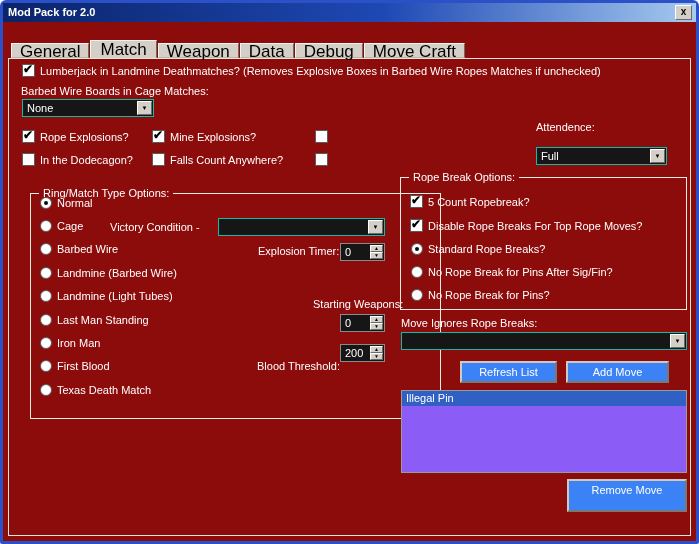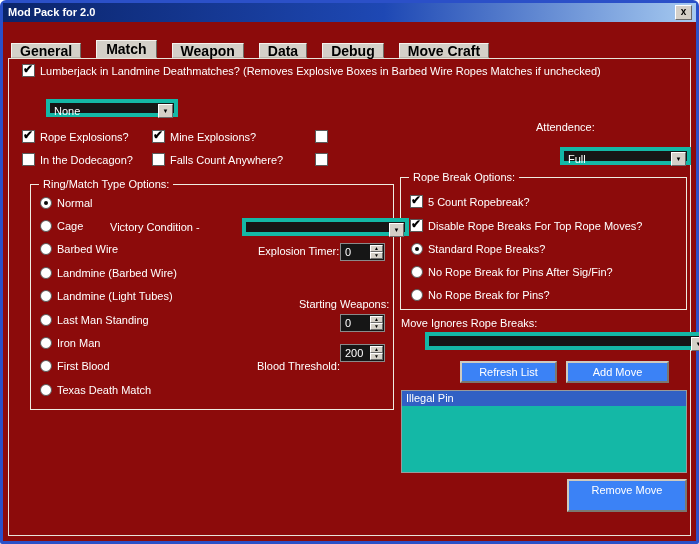--- a/index.html
+++ b/index.html
@@ -17,55 +17,55 @@
   }
   .title { position:absolute; left:5px; top:3px; color:#fff; font-weight:bold; font-size:11px; white-space:nowrap; }
   .closebtn {
     position:absolute; right:4px; top:2px; width:17px; height:15px;
     background:var(--btnface); border:1px solid; border-color:#ffffff #6a6a6a #6a6a6a #ffffff;
     color:#000; font-size:10px; font-weight:bold; text-align:center; line-height:12px; cursor:default;
   }
   .client { position:absolute; left:3px; top:22px; right:3px; bottom:3px; background:var(--bg); }
   .tabs { position:absolute; left:11px; top:41px; height:17px; display:flex; align-items:flex-end; z-index:3; }
   .tab {
-    background:var(--btnface); color:#000; font-size:14px;
+    background:var(--btnface); color:#000; font-size:17px;
     height:15px; line-height:13px; padding:1px 8px 0;
     border:1px solid; border-color:#f5f3ee #6f6b63 #b9b5ab #f5f3ee;
-    margin-right:15px; white-space:nowrap; cursor:default;font-weight:bold;
+    margin-right:1px; white-space:nowrap; cursor:default;
   }
   .tab.selected { height:18px; line-height:15px; padding:1px 9px 0; border-bottom-color:var(--btnface); }
   .page { position:absolute; left:8px; top:58px; width:683px; height:478px; border:1px solid #E8E4DA; z-index:1; }
   .lbl { position:absolute; color:#fff; font-size:11px; line-height:13px; white-space:nowrap; z-index:4; }
   .cb { position:absolute; width:13px; height:13px; background:#fff; border:1px solid #5a5a5a; z-index:4; }
   .cb span { display:none; position:absolute; left:0; top:-3px; font-size:12px; color:#000; font-weight:bold; }
   .cb.on span { display:block; }
   .radio { position:absolute; width:12px; height:12px; border-radius:50%; background:#fff; border:1px solid #5a5a5a; z-index:4; }
   .radio.on::after { content:""; position:absolute; left:3px; top:3px; width:4px; height:4px; border-radius:50%; background:#0a0a0a; }
-  .combo { position:absolute; height:18px; background:var(--ctrl-dark); border:4px solid #14b8a6; z-index:4;margin-left:24px; }
+  .combo { position:absolute; height:18px; background:var(--ctrl-dark); border:1px solid #14b8a6; z-index:4; }
   .combo .val { position:absolute; left:4px; top:2px; color:#fff; font-size:11px; white-space:nowrap; }
   .cbtn {
     position:absolute; right:1px; top:1px; width:15px; height:14px;
     background:var(--btnface); border:1px solid; border-color:#ffffff #6a6a6a #6a6a6a #ffffff;
     color:#000; font-size:6px; text-align:center; line-height:12px;
   }
   .updown { position:absolute; height:18px; background:var(--ctrl-dark); border:1px solid #8a8a8a; z-index:4; }
   .updown .val { position:absolute; left:4px; top:2px; color:#fff; font-size:11px; }
   .spin {
     position:absolute; right:1px; width:13px; height:7px;
     background:var(--btnface); border:1px solid; border-color:#ffffff #6a6a6a #6a6a6a #ffffff;
     color:#000; font-size:5px; line-height:5px; text-align:center;
   }
   .spin.up { top:1px; } .spin.dn { bottom:1px; }
   .group { position:absolute; border:1px solid #EFECE2; z-index:2; }
   .legend { position:absolute; top:-7px; left:8px; background:var(--bg); padding:0 4px; color:#fff; font-size:11px; white-space:nowrap; }
   .btn3d {
     position:absolute; background:#3b82f6; color:#fff; font-size:11px;
     border:2px outset #CFCABE; text-align:center; line-height:18px; z-index:4; cursor:default; white-space:nowrap;
   }
-  .listbox { position:absolute; background:#14b8a6; border:1px solid #9a9a9a; z-index:4; overflow:hidden; }
+  .listbox { position:absolute; background:#8b5cf6; border:1px solid #9a9a9a; z-index:4; overflow:hidden; }
   .listitem { height:15px; line-height:15px; padding:0 4px; color:#fff; font-size:11px; }
   .listitem.sel { background:var(--sel); }
 </style>
 </head>
 <body>
 
 <div id="window">
   <div class="titlebar">
     <span class="title">Mod Pack for 2.0</span>
     <div class="closebtn"><span>x</span></div>
@@ -80,20 +80,21 @@
     <div class="tab">Debug</div>
     <div class="tab">Move Craft</div>
   </div>
   <div class="page"></div>
 
   <div class="cb on" style="left:22px;top:64px">
       <span>✔</span>
     </div>
   <div class="lbl" style="left:40px;top:65px">Lumberjack in Landmine Deathmatches? (Removes Explosive Boxes in Barbed Wire Ropes Matches if unchecked)</div>
 
+  <div class="lbl" style="left:21px;top:85px">Barbed Wire Boards in Cage Matches:</div>
   <div class="combo" style="left:22px;top:99px;width:132px">
     <span class="val">None</span>
     <span class="cbtn">▼</span>
   </div>
 
   <div class="cb on" style="left:22px;top:130px">
       <span>✔</span>
     </div>
   <div class="lbl" style="left:40px;top:131px">Rope Explosions?</div>
   <div class="cb on" style="left:152px;top:130px">
@@ -107,21 +108,21 @@
     <span class="val">Full</span>
     <span class="cbtn">▼</span>
   </div>
 
   <div class="cb" style="left:22px;top:153px"></div>
   <div class="lbl" style="left:40px;top:154px">In the Dodecagon?</div>
   <div class="cb" style="left:152px;top:153px"></div>
   <div class="lbl" style="left:170px;top:154px">Falls Count Anywhere?</div>
   <div class="cb" style="left:315px;top:153px"></div>
 
-  <div class="group" style="left:30px;top:184px;width:364px;height:226px">
+  <div class="group" style="left:30px;top:193px;width:411px;height:226px">
     <span class="legend">Ring/Match Type Options:</span>
   </div>
 
   <div class="radio on" style="left:40px;top:197px"></div>
   <div class="lbl" style="left:57px;top:197px">Normal</div>
   <div class="radio" style="left:40px;top:220px"></div>
   <div class="lbl" style="left:57px;top:220px">Cage</div>
   <div class="radio" style="left:40px;top:243px"></div>
   <div class="lbl" style="left:57px;top:243px">Barbed Wire</div>
   <div class="radio" style="left:40px;top:267px"></div>
@@ -143,21 +144,21 @@
     <span class="cbtn">▼</span>
   </div>
 
   <div class="lbl" style="left:258px;top:245px">Explosion Timer:</div>
   <div class="updown" style="left:340px;top:243px;width:45px">
     <span class="val">0</span>
     <span class="spin up">▲</span>
     <span class="spin dn">▼</span>
   </div>
 
-  <div class="lbl" style="left:299px;top:298px">Starting Weapons:</div>
+  <div class="lbl" style="left:313px;top:298px">Starting Weapons:</div>
   <div class="updown" style="left:340px;top:314px;width:45px">
     <span class="val">0</span>
     <span class="spin up">▲</span>
     <span class="spin dn">▼</span>
   </div>
 
   <div class="lbl" style="left:257px;top:360px">Blood Threshold:</div>
   <div class="updown" style="left:340px;top:344px;width:45px">
     <span class="val">200</span>
     <span class="spin up">▲</span>

